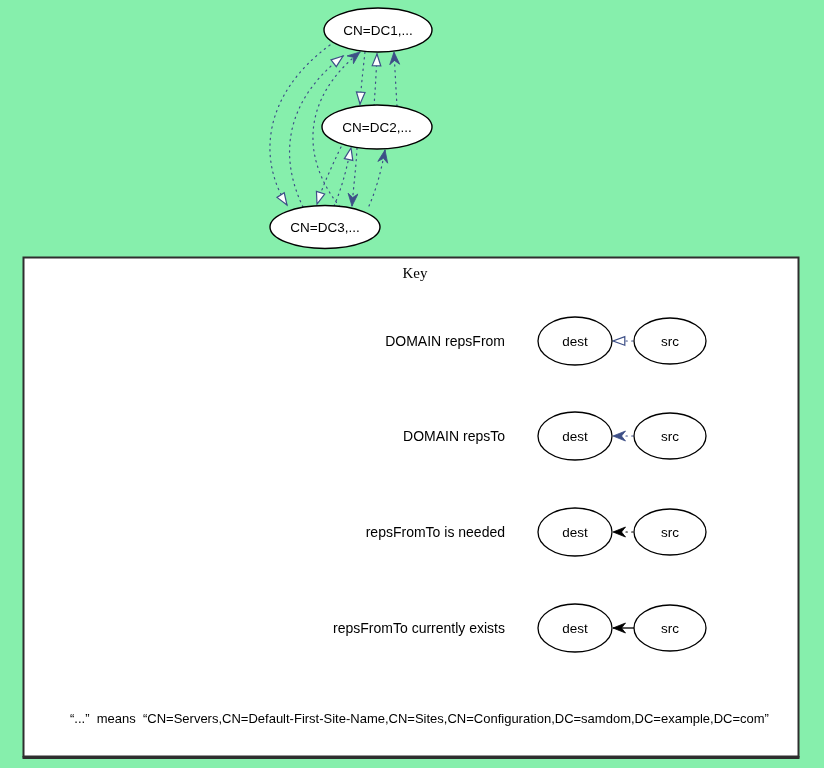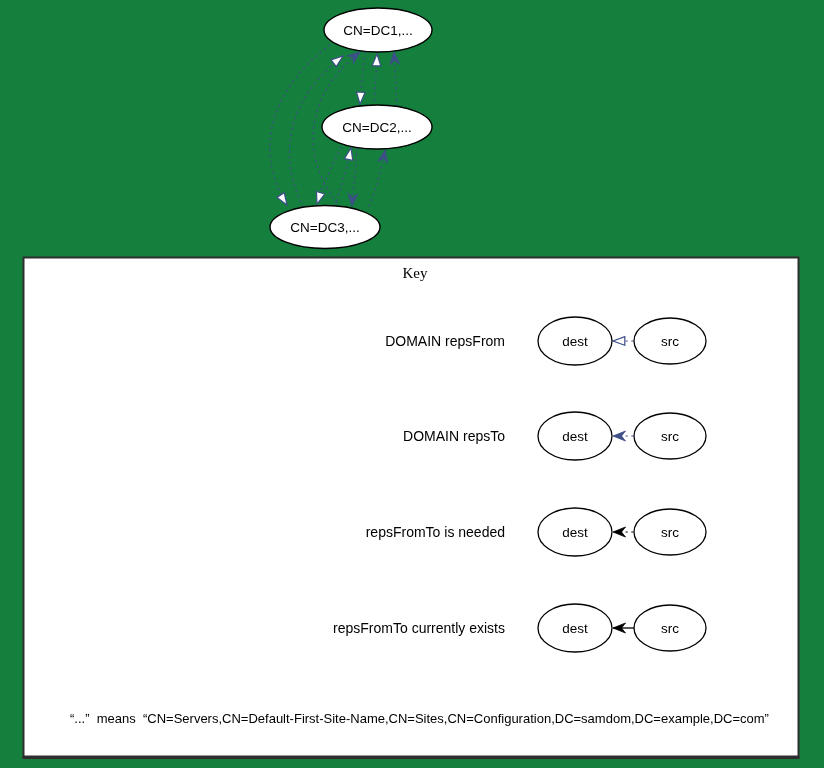--- a/index.html
+++ b/index.html
@@ -1,20 +1,20 @@
 <!DOCTYPE html>
 <html><head>
 <meta charset="utf-8">
 <style>
   html, body { margin: 0; padding: 0; background: #ffffff; }
   .page {
     position: relative;
     width: 824px;
     height: 768px;
-    background: #15803d;
+    background: #86efac;
     font-family: "Liberation Sans", "DejaVu Sans", sans-serif;
   }
   svg text {
     font-family: "Liberation Sans", "DejaVu Sans", sans-serif;
     fill: #000000;
   }
   svg text.serif {
     font-family: "Liberation Serif", "DejaVu Serif", serif;
   }
 </style>

